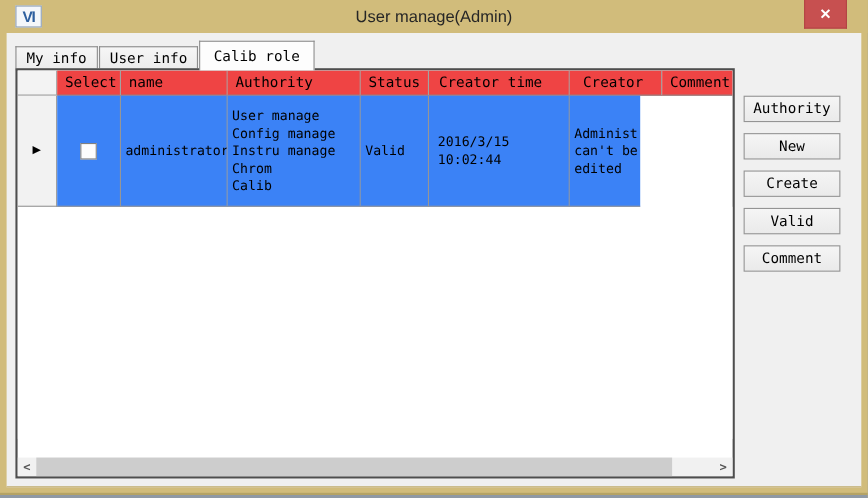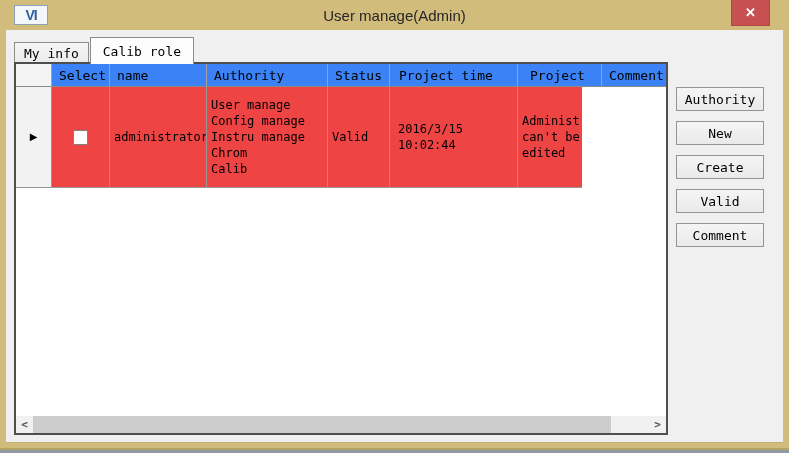--- a/index.html
+++ b/index.html
@@ -5,21 +5,21 @@
   html,body{margin:0;padding:0;background:#8f99a4;}
   *{box-sizing:border-box;}
   .window{
     position:relative;width:789px;height:453px;
     background:#d1bc7b;overflow:hidden;
     font-family:"DejaVu Sans Mono","Liberation Mono",monospace;
   }
   
   .titlebar{position:absolute;left:0;top:0;width:789px;height:30px;background:#d1bc7b;}
   .app-icon{
-    position:absolute;left:14px;top:5px;width:34px;height:20px;
+    position:absolute;left:14px;top:5px;width:24px;height:20px;
     background:#f4f7fa;border:1px solid #8ea0b8;
     color:#2d5f9e;font-family:"Liberation Sans",sans-serif;font-weight:700;font-size:14px;
     display:flex;align-items:center;justify-content:center;letter-spacing:-1px;
   }
   .window-title{
     position:absolute;left:0;top:0;width:100%;height:30px;
     display:flex;align-items:center;justify-content:center;
     font-family:"Liberation Sans",sans-serif;font-size:15px;color:#262626;
   }
   .close-btn{
@@ -45,28 +45,28 @@
     height:27px;background:#fdfdfd;position:relative;z-index:2;
     padding:0 12px;
   }
   
   .grid{
     position:absolute;left:8px;top:32px;width:654px;height:373px;
     border:2px solid #4e4e4e;background:#ffffff;overflow:hidden;
   }
   .grid-header{display:flex;height:23px;}
   .hcell{
-    background:#3b82f6;border-right:1px solid #a2a2a2;border-bottom:1px solid #8a8a8a;
+    background:#ef4444;border-right:1px solid #a2a2a2;border-bottom:1px solid #8a8a8a;
     display:flex;align-items:center;padding-left:7px;
     font-size:13px;color:#000;white-space:nowrap;overflow:hidden;cursor:default;
   }
   .hcell.corner{background:#f3f3f3;}
   .grid-row{display:flex;height:101px;}
   .dcell{
-    background:#ef4444;border-right:1px solid #969696;border-bottom:1px solid #969696;
+    background:#3b82f6;border-right:1px solid #969696;border-bottom:1px solid #969696;
     display:flex;align-items:center;padding-left:4px;
     font-size:12px;line-height:16px;color:#000;white-space:nowrap;overflow:hidden;
   }
   .dcell.selector{background:#f2f2f2;justify-content:center;padding-left:0;}
   .dcell.multiline{flex-direction:column;justify-content:center;align-items:flex-start;}
   .arrow-glyph{font-family:"DejaVu Sans",sans-serif;font-size:10px;color:#000;}
   .checkbox{
     width:15px;height:15px;background:#fdfdfd;border:1px solid #808080;margin:0 auto;cursor:pointer;
   }
   .cbwrap{justify-content:center;padding-left:0;}
@@ -110,35 +110,38 @@
       <span>✕</span>
     </div>
   </div>
 
   <div class="client">
 
     <div class="tabstrip">
       <div class="tab">
         <span>My info</span>
       </div>
+      <div class="tab">
+        <span>User info</span>
+      </div>
       <div class="tab active">
         <span>Calib role</span>
       </div>
     </div>
 
     <div class="grid">
 
       <div class="grid-header">
         <div class="hcell corner" style="width:36px"></div>
         <div class="hcell" style="width:58px">Select</div>
         <div class="hcell" style="width:97px">name</div>
         <div class="hcell" style="width:121px">Authority</div>
         <div class="hcell" style="width:62px">Status</div>
-        <div class="hcell" style="width:128px;padding-left:9px">Project time</div>
-        <div class="hcell" style="width:84px;padding-left:12px">Project</div>
+        <div class="hcell" style="width:128px;padding-left:9px">Creator time</div>
+        <div class="hcell" style="width:84px;padding-left:12px">Creator</div>
         <div class="hcell" style="width:64px;border-right:none">Comment</div>
       </div>
 
       <div class="grid-row">
         <div class="dcell selector" style="width:36px">
           <span class="arrow-glyph">▶</span>
         </div>
         <div class="dcell cbwrap" style="width:58px">
           <div class="checkbox"></div>
         </div>

